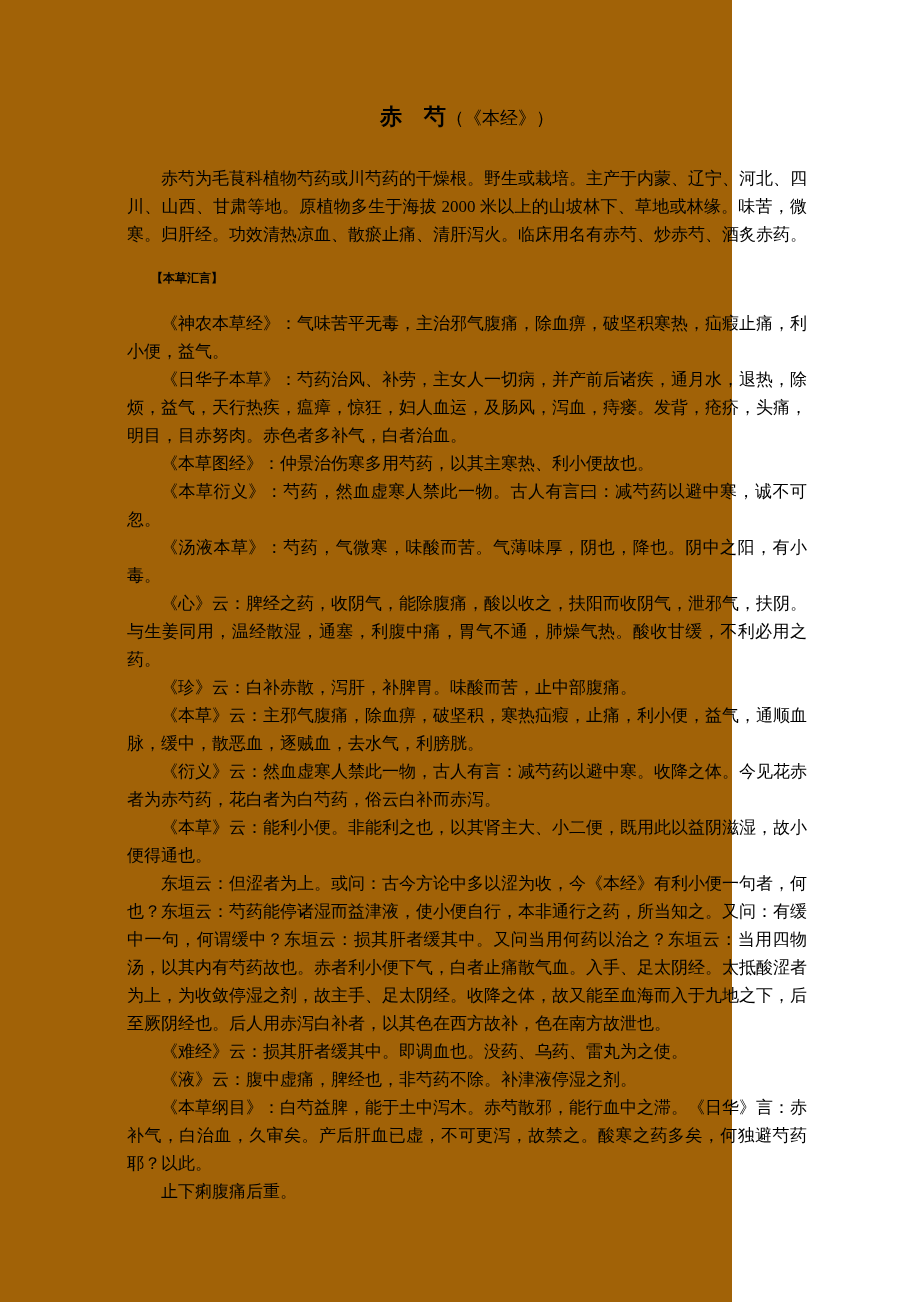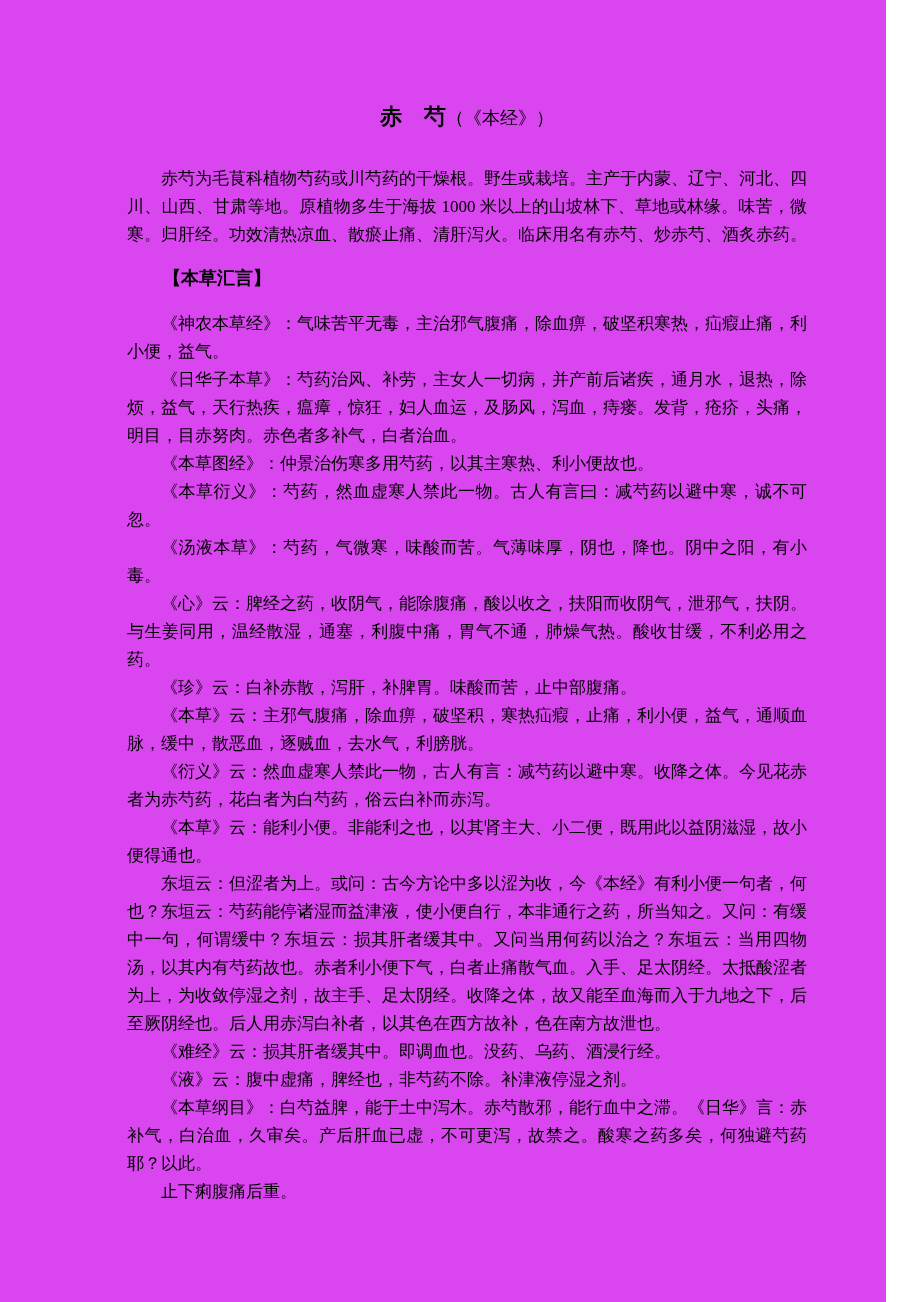--- a/index.html
+++ b/index.html
@@ -9,23 +9,23 @@
   }
   body {
     width: 920px;
     height: 1302px;
     font-family: "Liberation Serif", "DejaVu Serif", serif;
     color: #000000;
     overflow: hidden;
   }
   .page {
     position: relative;
-    width: 886px;
+    width: 732px;
     height: 1302px;
-    background: #d946ef;
+    background: #a16207;
   }
   .content {
     position: absolute;
     left: 127px;
     top: 102px;
     width: 680px;
   }
   .doc-title {
     text-align: center;
     font-size: 22px;
@@ -42,42 +42,42 @@
   }
   .body-para {
     margin: 0;
     font-size: 17px;
     line-height: 28px;
     text-align: justify;
     text-indent: 2em;
     word-break: break-all;
   }
   .section-heading {
-    font-size: 18px;
+    font-size: 12px;
     font-weight: bold;
     line-height: 28px;
     margin: 15px 0 18px 0;
     text-indent: 2em;
   }
   .intro-para {
     margin-bottom: 0;
   }
   .lead-bold {
     font-weight: normal;
   }
 </style>
 </head>
 <body>
 
 <div class="page">
   <div class="content">
 
     <h1 class="doc-title"><span class="title-main">赤　芍</span><span class="title-source">（《本经》）</span></h1>
 
-    <p class="body-para intro-para">赤芍为毛茛科植物芍药或川芍药的干燥根。野生或栽培。主产于内蒙、辽宁、河北、四川、山西、甘肃等地。原植物多生于海拔 1000 米以上的山坡林下、草地或林缘。味苦，微寒。归肝经。功效清热凉血、散瘀止痛、清肝泻火。临床用名有赤芍、炒赤芍、酒炙赤药。</p>
+    <p class="body-para intro-para">赤芍为毛茛科植物芍药或川芍药的干燥根。野生或栽培。主产于内蒙、辽宁、河北、四川、山西、甘肃等地。原植物多生于海拔 2000 米以上的山坡林下、草地或林缘。味苦，微寒。归肝经。功效清热凉血、散瘀止痛、清肝泻火。临床用名有赤芍、炒赤芍、酒炙赤药。</p>
 
     <h2 class="section-heading">【本草汇言】</h2>
 
     <p class="body-para"><span class="lead-bold">《神农本草经》：</span><span>气味苦平无毒，主治邪气腹痛，除血痹，破坚积寒热，疝瘕止痛，利小便，益气。</span></p>
 
     <p class="body-para"><span class="lead-bold">《日华子本草》：</span><span>芍药治风、补劳，主女人一切病，并产前后诸疾，通月水，退热，除烦，益气，天行热疾，瘟瘴，惊狂，妇人血运，及肠风，泻血，痔瘘。发背，疮疥，头痛，明目，目赤努肉。赤色者多补气，白者治血。</span></p>
 
     <p class="body-para"><span class="lead-bold">《本草图经》：</span><span>仲景治伤寒多用芍药，以其主寒热、利小便故也。</span></p>
 
     <p class="body-para"><span class="lead-bold">《本草衍义》：</span><span>芍药，然血虚寒人禁此一物。古人有言曰：减芍药以避中寒，诚不可忽。</span></p>
@@ -90,21 +90,21 @@
     <p class="body-para"><span>《珍》云：白补赤散，泻肝，补脾胃。味酸而苦，止中部腹痛。</span></p>
 
     <p class="body-para"><span>《本草》云：主邪气腹痛，除血痹，破坚积，寒热疝瘕，止痛，利小便，益气，通顺血脉，缓中，散恶血，逐贼血，去水气，利膀胱。</span></p>
 
     <p class="body-para"><span>《衍义》云：然血虚寒人禁此一物，古人有言：减芍药以避中寒。收降之体。今见花赤者为赤芍药，花白者为白芍药，俗云白补而赤泻。</span></p>
 
     <p class="body-para"><span>《本草》云：能利小便。非能利之也，以其肾主大、小二便，既用此以益阴滋湿，故小便得通也。</span></p>
 
     <p class="body-para"><span>东垣云：但涩者为上。或问：古今方论中多以涩为收，今《本经》有利小便一句者，何也？东垣云：芍药能停诸湿而益津液，使小便自行，本非通行之药，所当知之。又问：有缓中一句，何谓缓中？东垣云：损其肝者缓其中。又问当用何药以治之？东垣云：当用四物汤，以其内有芍药故也。赤者利小便下气，白者止痛散气血。入手、足太阴经。太抵酸涩者为上，为收敛停湿之剂，故主手、足太阴经。收降之体，故又能至血海而入于九地之下，后至厥阴经也。后人用赤泻白补者，以其色在西方故补，色在南方故泄也。</span></p>
 
-    <p class="body-para"><span>《难经》云：损其肝者缓其中。即调血也。没药、乌药、酒浸行经。</span></p>
+    <p class="body-para"><span>《难经》云：损其肝者缓其中。即调血也。没药、乌药、雷丸为之使。</span></p>
 
 
     <p class="body-para"><span>《液》云：腹中虚痛，脾经也，非芍药不除。补津液停湿之剂。</span></p>
 
     <p class="body-para"><span class="lead-bold">《本草纲目》：</span><span>白芍益脾，能于土中泻木。赤芍散邪，能行血中之滞。《日华》言：赤补气，白治血，久审矣。产后肝血已虚，不可更泻，故禁之。酸寒之药多矣，何独避芍药耶？以此。</span></p>
 
     <p class="body-para"><span>止下痢腹痛后重。</span></p>
 
   </div>
 </div>

